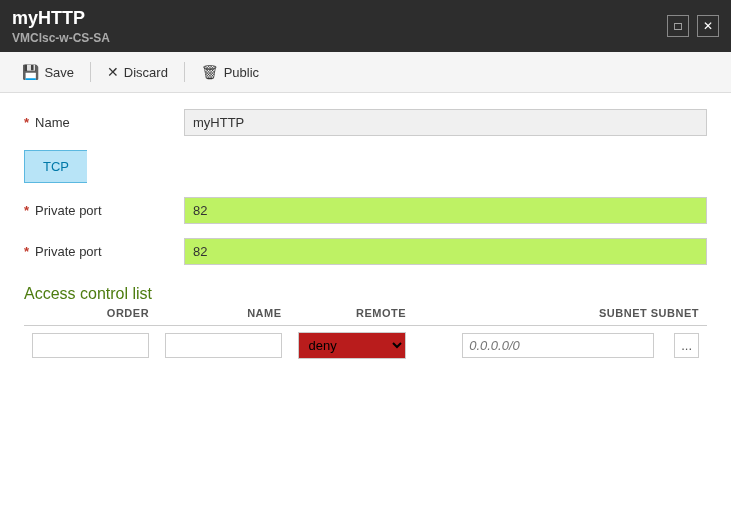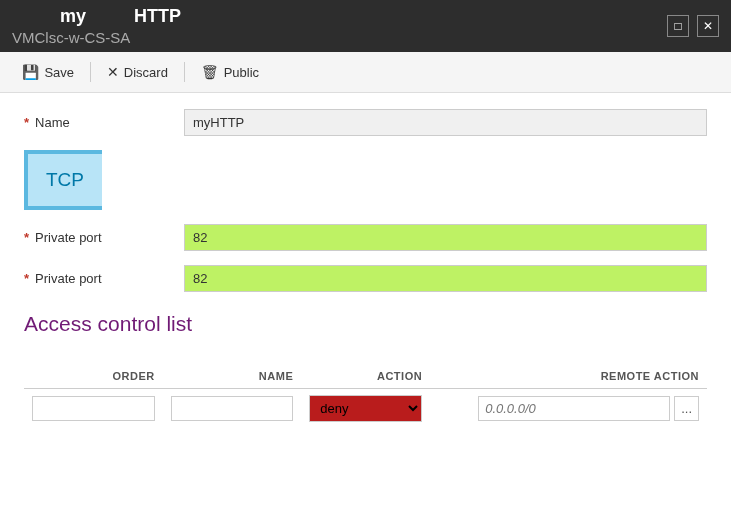--- a/index.html
+++ b/index.html
@@ -10,22 +10,22 @@
       background: #2d2d2d;
       color: #fff;
       padding: 8px 12px;
       display: flex;
       align-items: center;
       justify-content: space-between;
       height: 52px;
     }
     .title-info { display: flex; flex-direction: column; }
     .title-main { font-size: 18px; font-weight: 400; }
-    .title-main span { font-weight: 700; margin-left: 48px; }
-    .title-sub { font-size: 15px; color: #aaa; margin-top: 2px; }
+    .title-main span { font-weight: 700; }
+    .title-sub { font-size: 12px; color: #aaa; margin-top: 2px; font-weight: bold; }
     .title-controls { display: flex; gap: 8px; }
     .title-btn {
       width: 22px; height: 22px;
       background: transparent;
       border: 1px solid #888;
       color: #fff;
       cursor: pointer;
       display: flex; align-items: center; justify-content: center;
       font-size: 12px;
     }
@@ -84,25 +84,25 @@
       background: #f0f0f0;
       font-size: 13px;
       color: #333;
       outline: none;
     }
     .text-input.editable { background: #bef264; }
 
     
     .protocol-group { display: flex; }
     .proto-btn {
-      padding: 15px 18px;
-      border: 4px solid #14b8a6;
+      padding: 8px 18px;
+      border: 1px solid #14b8a6;
       background: #fff;
       cursor: pointer;
-      font-size: 19px;
+      font-size: 13px;
       color: #333;
     }
     .proto-btn.active {
       background: #b8e4f7;
       border-color: #5bb8e0;
       color: #0078a8;
     }
     .proto-btn:first-child { border-right: none; }
 
     
@@ -114,23 +114,23 @@
       border: 1px solid #0078d4;
       color: #0078d4;
       font-size: 10px;
       cursor: pointer;
       margin-left: 2px;
     }
     .disabled-text { color: #0078d4; font-size: 13px; }
 
     
     .section-header {
-      font-size: 21px;
-      color: #701a75;
-      margin: 20px 0 30px 0;
+      font-size: 16px;
+      color: #4d7c0f;
+      margin: 20px 0 0 0;
       font-weight: 400;
     }
 
     
     .acl-table { width: 100%; border-collapse: collapse; }
     .acl-table thead tr {
       border-bottom: 1px solid #ccc;
     }
     .acl-table th {
       text-align: right;
@@ -157,21 +157,21 @@
       font-size: 13px;
       background: #b91c1c;
       appearance: auto;
       cursor: pointer;
     }
 
     
     .subnet-field {
       display: flex;
       align-items: center;
-      gap: 4px;
+      gap: 20px;
       padding-left: 40px;
     }
     .subnet-input {
       flex: 1;
       padding: 4px 6px;
       border: 1px solid #ccc;
       font-size: 13px;
       color: #aaa;
       font-style: italic;
       outline: none;
@@ -265,22 +265,22 @@
   </div>
 
 
   <div class="section-header">Access control list</div>
 
   <table class="acl-table">
     <thead>
       <tr>
         <th class="col-order">ORDER</th>
         <th class="col-name">NAME</th>
-        <th class="col-action">ACTION</th>
-        <th class="col-remote">REMOTE ACTION</th>
+        <th class="col-action">REMOTE</th>
+        <th class="col-remote">SUBNET SUBNET</th>
       </tr>
     </thead>
     <tbody>
       <tr class="acl-row">
         <td>
           <input type="text" class="acl-row-input" value="" style="">
         </td>
         <td>
           <input type="text" class="acl-row-input" value="" style="">
         </td>

